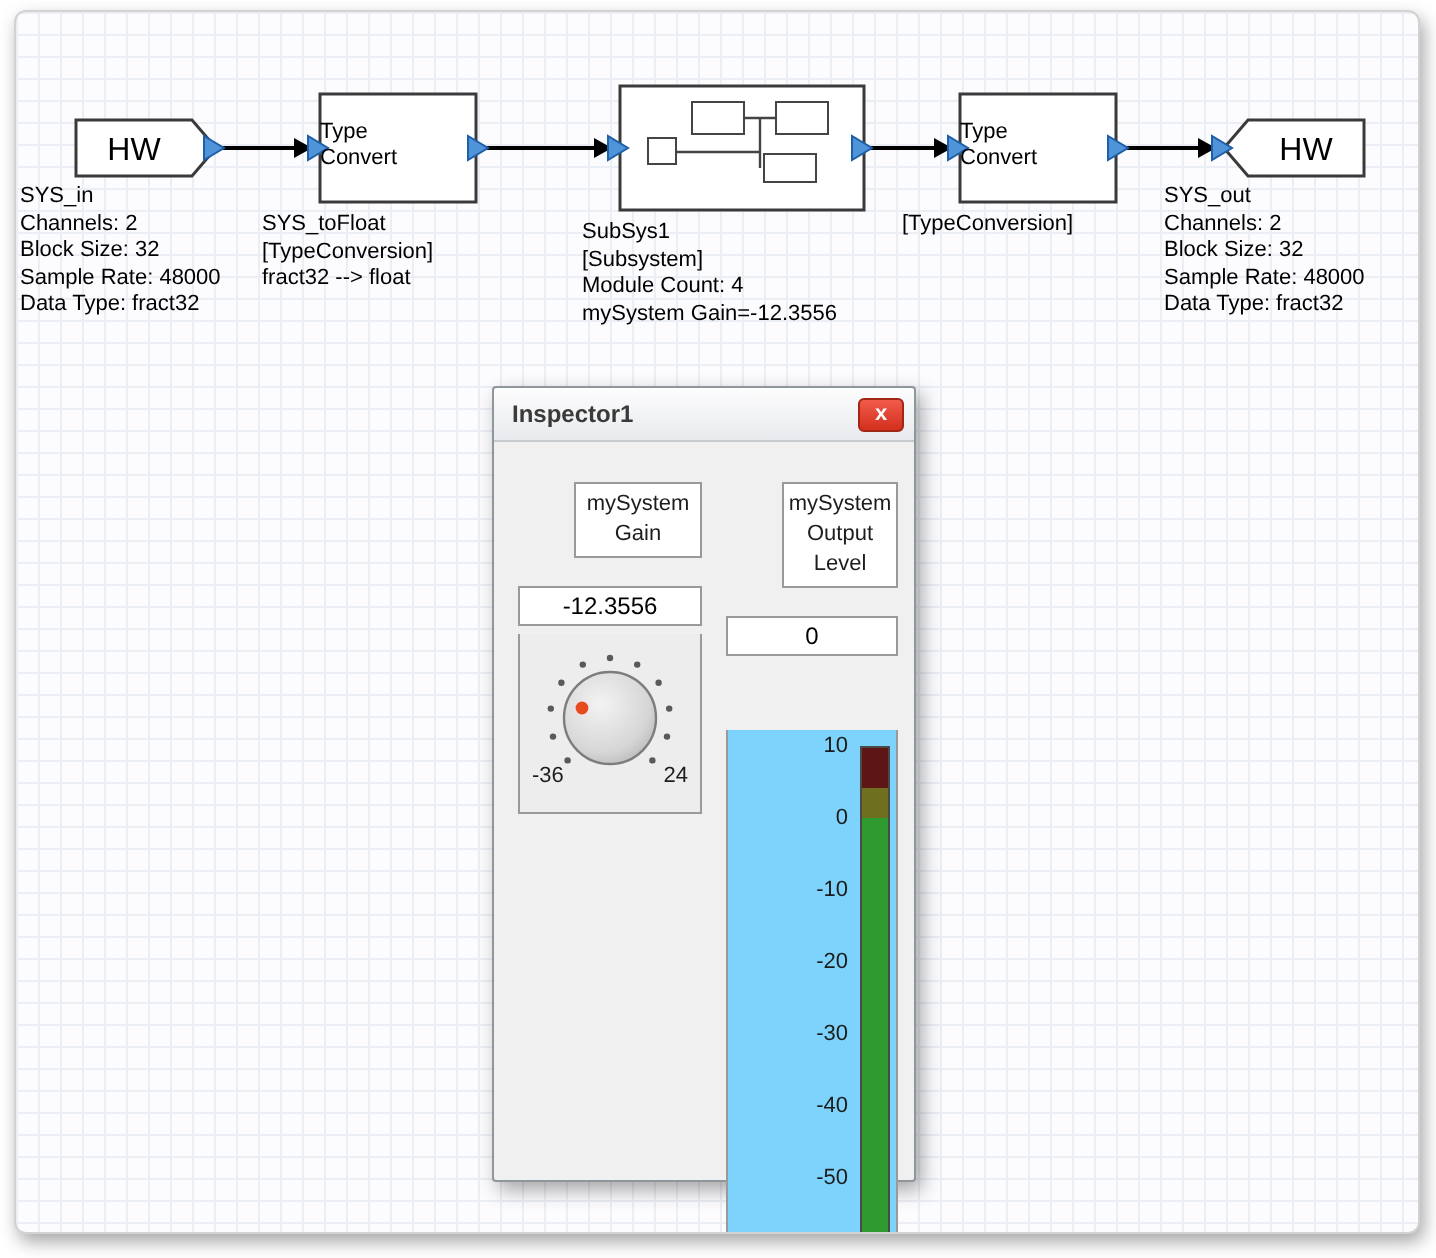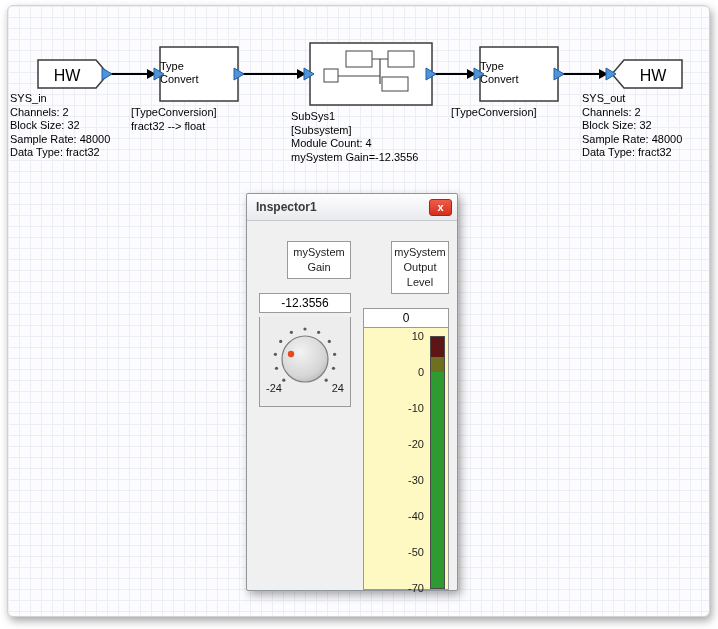--- a/index.html
+++ b/index.html
@@ -38,22 +38,22 @@
   .panel { position:absolute; }
   .panel-header { background:#fff; border:1px solid #9a9a9a; font-size:11px; line-height:15px;
                   text-align:center; padding:3px 0; color:#1d1d1d;margin-left:28px; }
   .value-box { background:#fff; border:1px solid #9a9a9a; font-size:12px; text-align:center;
                height:20px; line-height:18px; color:#000; }
   .knob-area { background:#ededed; border:1px solid #9a9a9a; border-top:none;
                position:relative; height:90px; }
   .knob-min, .knob-max { position:absolute; bottom:12px; font-size:11px; color:#1d1d1d; }
   .knob-min { left:6px; } .knob-max { right:6px; }
 
-  .meter-area { background:#fef9c3; border:1px solid #9a9a9a; border-top:none;
-                position:relative; height:262px; }
+  .meter-area { background:#7dd3fc; border:1px solid #9a9a9a; border-top:none;
+                position:relative; height:262px;margin-top:37px; }
   .meter-labels { position:absolute; left:0; top:8px; width:60px; height:252px; }
   .meter-label { position:absolute; right:0; width:58px; text-align:right; font-size:11px;
                  color:#1d1d1d; height:12px; line-height:12px; }
   .meter-bar { position:absolute; left:66px; top:8px; width:15px; height:253px;
                border:1px solid #4a4a4a;
                background:linear-gradient(#5e1515 0%, #5e1515 8%,
                                           #6e7020 8%, #6e7020 14%,
                                           #2f9a2f 14%, #2f9a2f 100%); }
 </style>
 </head>
@@ -105,20 +105,21 @@
 
   <div class="caption" style="left:2px; top:86px; width:130px;">
     <div>SYS_in</div>
     <div>Channels: 2</div>
     <div>Block Size: 32</div>
     <div>Sample Rate: 48000</div>
     <div>Data Type: fract32</div>
   </div>
 
   <div class="caption" style="left:123px; top:100px; width:136px;">
+    <div>SYS_toFloat</div>
     <div>[TypeConversion]</div>
     <div>fract32 --&gt; float</div>
   </div>
 
   <div class="caption" style="left:283px; top:104px; width:160px;">
     <div>SubSys1</div>
     <div>[Subsystem]</div>
     <div>Module Count: 4</div>
     <div>mySystem Gain=-12.3556</div>
   </div>
@@ -163,21 +164,21 @@
           <circle cx="31.4" cy="15.3" r="1.6" fill="#5a5a5a"></circle>
           <circle cx="45" cy="12" r="1.6" fill="#5a5a5a"></circle>
           <circle cx="58.6" cy="15.3" r="1.6" fill="#5a5a5a"></circle>
           <circle cx="69.3" cy="24.4" r="1.6" fill="#5a5a5a"></circle>
           <circle cx="74.6" cy="37.3" r="1.6" fill="#5a5a5a"></circle>
           <circle cx="73.5" cy="51.3" r="1.6" fill="#5a5a5a"></circle>
           <circle cx="66.2" cy="63.2" r="1.6" fill="#5a5a5a"></circle>
           <circle cx="45" cy="42" r="23" fill="url(#kg)" stroke="#7d7d7d" stroke-width="1.2"></circle>
           <circle cx="31" cy="37" r="3.2" fill="#e8491d"></circle>
         </svg>
-        <div class="knob-min">-24</div>
+        <div class="knob-min">-36</div>
         <div class="knob-max">24</div>
       </div>
     </div>
 
     <div class="panel" style="left:116px; top:47px; width:86px;">
       <div class="panel-header preline">mySystem
 Output Level</div>
       <div class="value-box" style="margin-top:14px;">0</div>
       <div class="meter-area">
         <div class="meter-labels">

